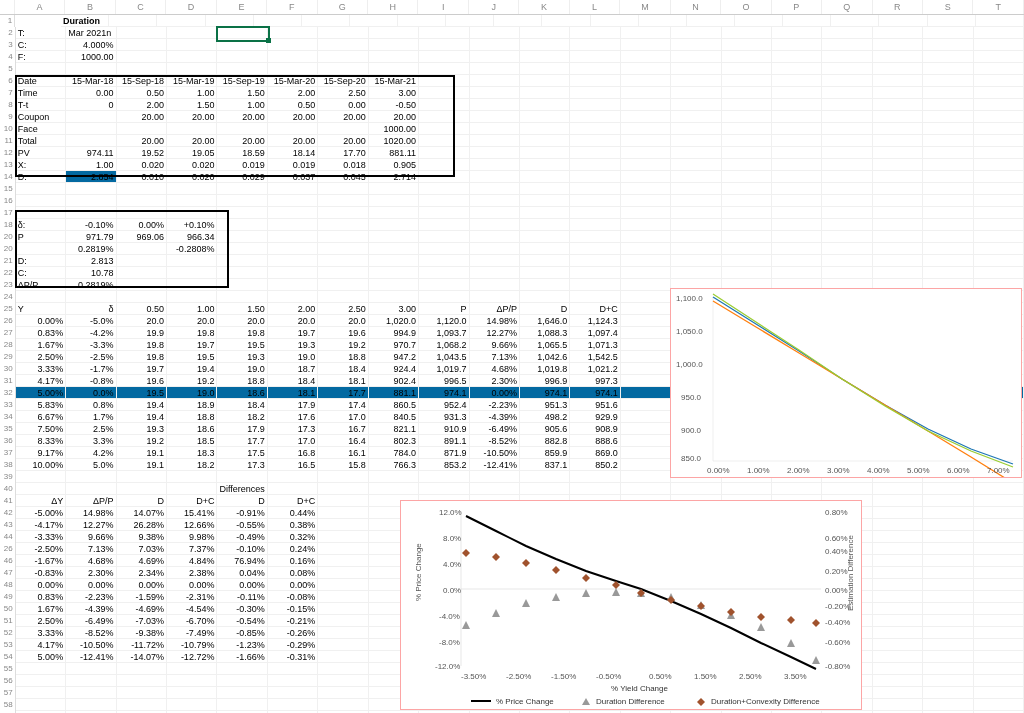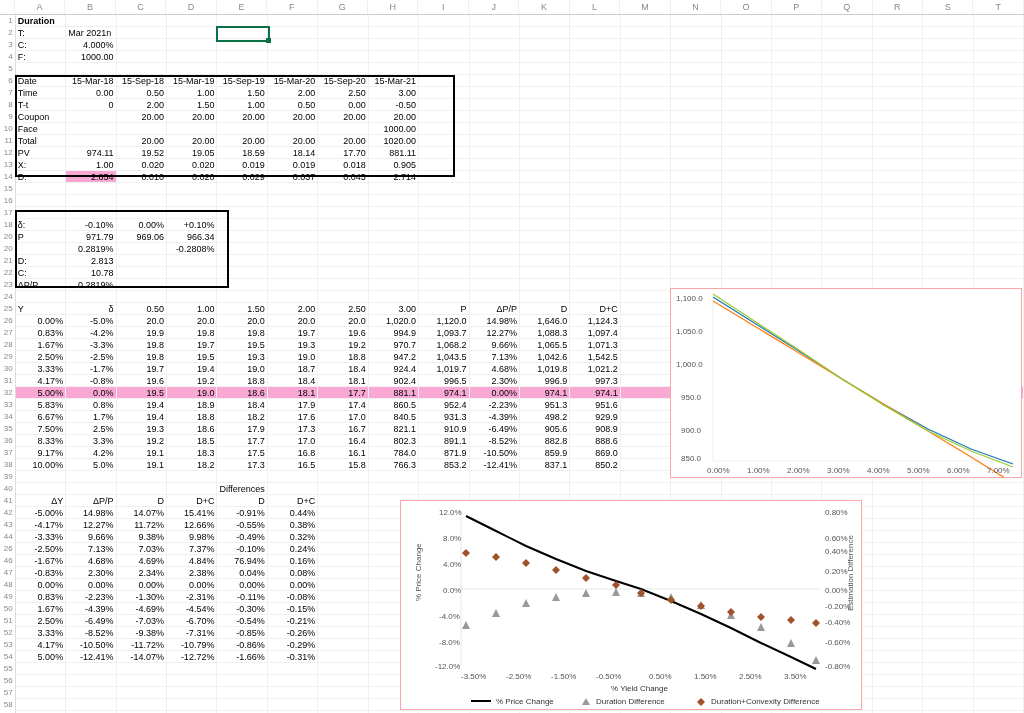--- a/index.html
+++ b/index.html
@@ -6,22 +6,22 @@
   .sheet{position:relative;width:1024px;height:713px;overflow:hidden;background:#fff;}
   
   .colhdr{display:flex;height:14px;border-bottom:1px solid #ccc;background:#fff;}
   .colhdr div{width:50px;text-align:center;color:#888;border-right:1px solid #eee;line-height:14px;font-size:9px;}
   .colhdr .rownum{width:14px;}
   
   .row{display:flex;height:12px;}
   .row .rownum{width:14px;text-align:right;color:#888;font-size:8px;padding-right:2px;border-right:1px solid #ddd;line-height:12px;}
   .cell{width:50px;border-right:1px solid #f0f0f0;border-bottom:1px solid #f0f0f0;text-align:right;padding:0 2px;line-height:12px;white-space:nowrap;overflow:hidden;}
   .cell.l{text-align:left;}
-  .cell.b{font-weight:bold;}
-  .cell.hl{background:#f9a8d4;}
+  .cell.b{font-weight:bold;margin-left:46px;}
+  .cell.hl{background:#0369a1;}
   
   .blk1{position:absolute;left:15px;top:75px;width:436px;height:98px;border:2px solid #000;pointer-events:none;}
   .blk2{position:absolute;left:15px;top:210px;width:210px;height:74px;border:2px solid #000;pointer-events:none;}
   
   .active{position:absolute;left:216px;top:26px;width:50px;height:12px;border:2px solid #0a7146;pointer-events:none;}
   .active::after{content:"";position:absolute;right:-3px;bottom:-3px;width:5px;height:5px;background:#0a7146;}
   
   .chart{position:absolute;background:#fff;border:1px solid #fca5a5;font-size:9px;}
   .chart svg{display:block;}
 </style>
@@ -1018,21 +1018,21 @@
         <div class="cell"></div>
         <div class="cell"></div>
         <div class="cell"></div>
         <div class="cell"></div>
         <div class="cell"></div>
       </div>
       <div class="row">
         <div class="rownum">43</div>
         <div class="cell">-4.17%</div>
         <div class="cell">12.27%</div>
-        <div class="cell">11.72%</div>
+        <div class="cell">26.28%</div>
         <div class="cell">12.66%</div>
         <div class="cell">-0.55%</div>
         <div class="cell">0.38%</div>
         <div class="cell"></div>
         <div class="cell"></div>
         <div class="cell"></div>
         <div class="cell"></div>
         <div class="cell"></div>
         <div class="cell"></div>
         <div class="cell"></div>
@@ -1156,21 +1156,21 @@
         <div class="cell"></div>
         <div class="cell"></div>
         <div class="cell"></div>
         <div class="cell"></div>
         <div class="cell"></div>
       </div>
       <div class="row">
         <div class="rownum">49</div>
         <div class="cell">0.83%</div>
         <div class="cell">-2.23%</div>
-        <div class="cell">-1.30%</div>
+        <div class="cell">-1.59%</div>
         <div class="cell">-2.31%</div>
         <div class="cell">-0.11%</div>
         <div class="cell">-0.08%</div>
         <div class="cell"></div>
         <div class="cell"></div>
         <div class="cell"></div>
         <div class="cell"></div>
         <div class="cell"></div>
         <div class="cell"></div>
         <div class="cell"></div>
@@ -1226,21 +1226,21 @@
         <div class="cell"></div>
         <div class="cell"></div>
         <div class="cell"></div>
         <div class="cell"></div>
       </div>
       <div class="row">
         <div class="rownum">52</div>
         <div class="cell">3.33%</div>
         <div class="cell">-8.52%</div>
         <div class="cell">-9.38%</div>
-        <div class="cell">-7.31%</div>
+        <div class="cell">-7.49%</div>
         <div class="cell">-0.85%</div>
         <div class="cell">-0.26%</div>
         <div class="cell"></div>
         <div class="cell"></div>
         <div class="cell"></div>
         <div class="cell"></div>
         <div class="cell"></div>
         <div class="cell"></div>
         <div class="cell"></div>
         <div class="cell"></div>
@@ -1250,21 +1250,21 @@
         <div class="cell"></div>
         <div class="cell"></div>
         <div class="cell"></div>
       </div>
       <div class="row">
         <div class="rownum">53</div>
         <div class="cell">4.17%</div>
         <div class="cell">-10.50%</div>
         <div class="cell">-11.72%</div>
         <div class="cell">-10.79%</div>
-        <div class="cell">-0.86%</div>
+        <div class="cell">-1.23%</div>
         <div class="cell">-0.29%</div>
         <div class="cell"></div>
         <div class="cell"></div>
         <div class="cell"></div>
         <div class="cell"></div>
         <div class="cell"></div>
         <div class="cell"></div>
         <div class="cell"></div>
         <div class="cell"></div>
         <div class="cell"></div>

